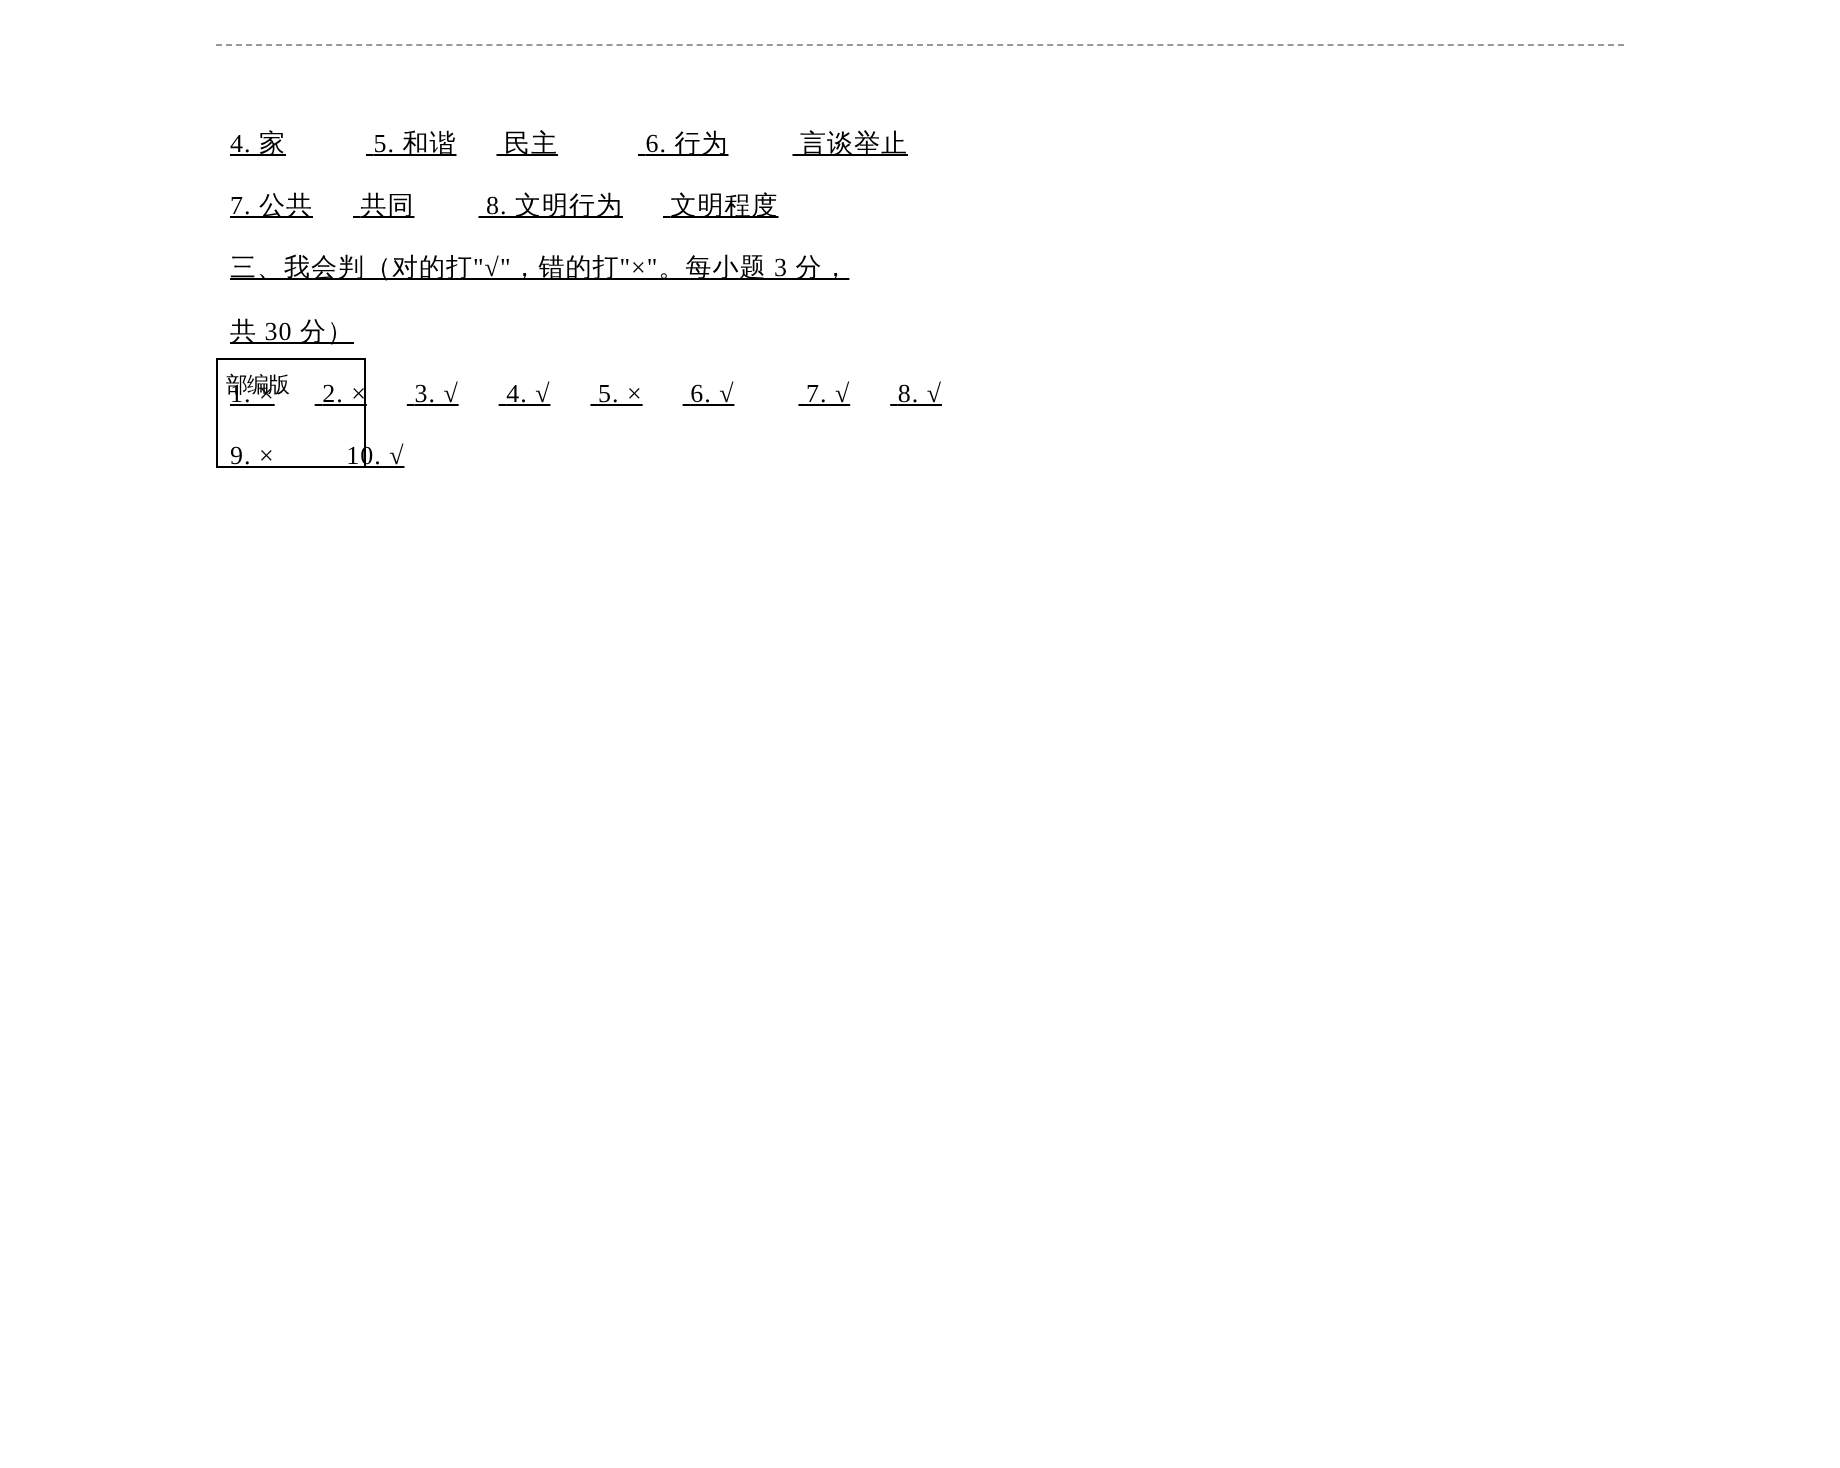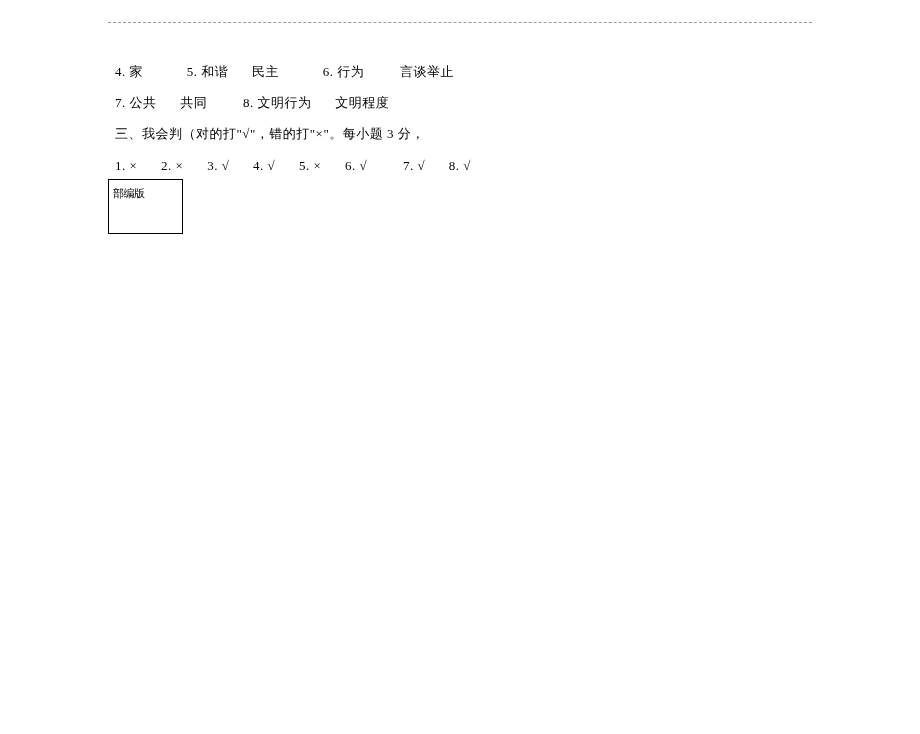--- a/index.html
+++ b/index.html
@@ -27,20 +27,21 @@
     .content {
       position: absolute;
       top: 56px;
       left: 115px;
       width: 510px;
       line-height: 2.4;
     }
     .line {
       white-space: nowrap;
       letter-spacing: 0.5px;
+      text-decoration: underline;
     }
     .box-overlay {
       position: absolute;
       top: 179px;
       left: 108px;
       width: 75px;
       height: 55px;
       border: 1px solid #000;
       pointer-events: none;
     }
@@ -77,30 +78,37 @@
     <span>8. 文明行为</span><span class="gap-med"></span>
     <span>文明程度</span>
   </div>
 
 
 
   <div class="line">
     <span>三、我会判（对的打"√"，错的打"×"。每小题 3 分，</span>
   </div>
 
+  <div class="line">
+    <span>共 30 分）</span>
+  </div>
 
   <div class="line">
     <span>1. ×</span><span class="gap-med"></span>
     <span>2. ×</span><span class="gap-med"></span>
     <span>3. √</span><span class="gap-med"></span>
     <span>4. √</span><span class="gap-med"></span>
     <span>5. ×</span><span class="gap-med"></span>
     <span>6. √</span><span class="gap-large"></span>
     <span>7. √</span><span class="gap-med"></span>
     <span>8. √</span>
   </div>
 
+  <div class="line">
+    <span>9. ×</span><span class="gap-large"></span>
+    <span>10. √</span>
+  </div>
 
 
 </div>
 
 <div class="box-overlay"></div>
 <div class="box-inner-text">部编版</div>
 
 </body></html>

